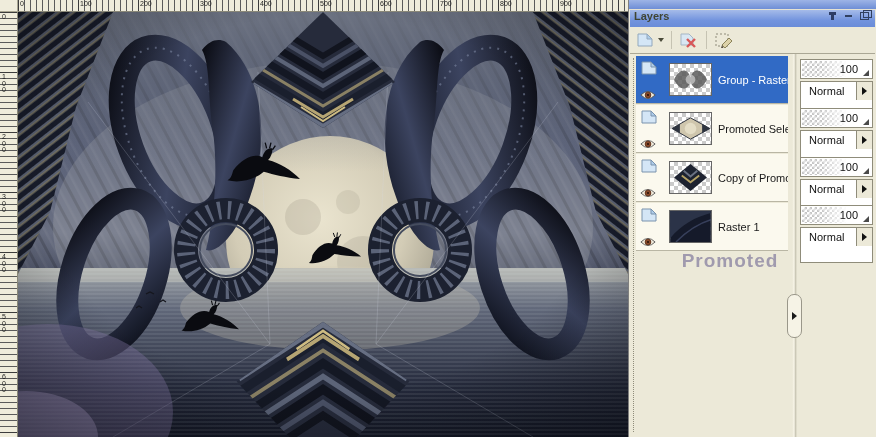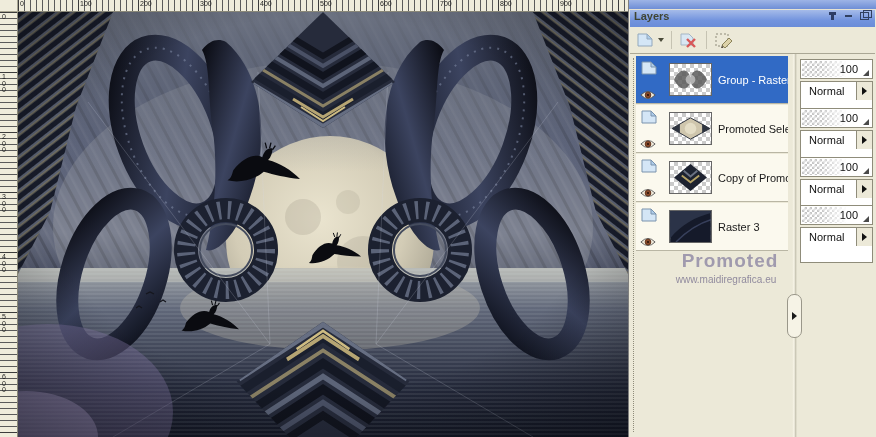--- a/index.html
+++ b/index.html
@@ -410,25 +410,24 @@
           </span>
         </div>
         <div class="thumb">
           <svg width="41" height="31" viewBox="0 0 42 32">
               <rect width="42" height="32" fill="#151a2a"></rect>
               <path d="M0,28 C12,14 26,6 42,2 L42,0 L0,0 Z" fill="#2b3348"></path>
               <path d="M4,32 C16,20 30,12 42,8" stroke="#3e4burgeon" stroke-width="0" fill="none"></path>
               <path d="M6,32 C18,20 32,12 42,9" stroke="#465070" stroke-width="1.5" fill="none" opacity="0.7"></path>
             </svg>
         </div>
-        <span class="llabel">Raster 3</span>
+        <span class="llabel">Raster 1</span>
       </div>
 
       <div id="wm1">Promoted</div>
-      <div id="wm2">www.maidiregrafica.eu</div>
 
       <div id="divider"></div>
       <div id="div-handle">
           <span class="div-arrow"></span>
         </div>
 
       <div class="opa-box" style="top:5px">
         <span class="opa-checker"></span>
           <span class="opa-fade"></span>
         <span class="opa-val">100</span>

